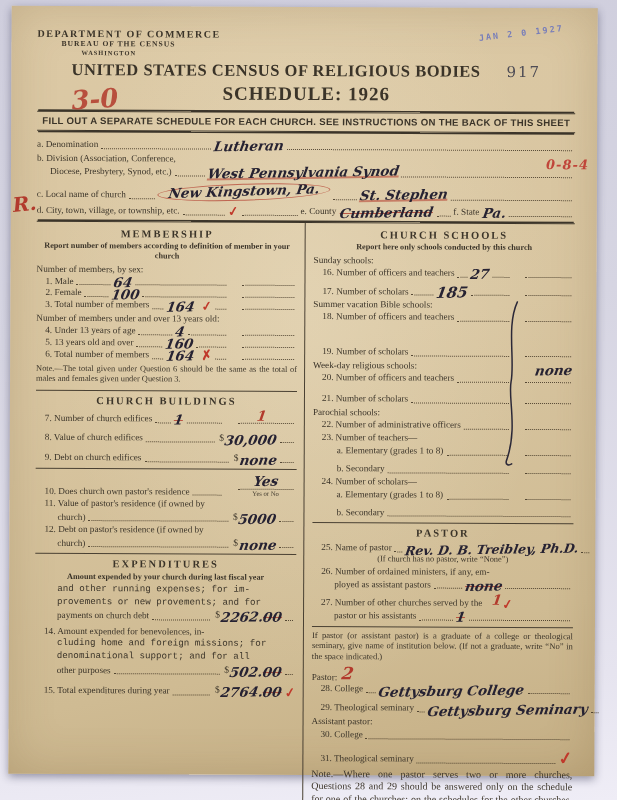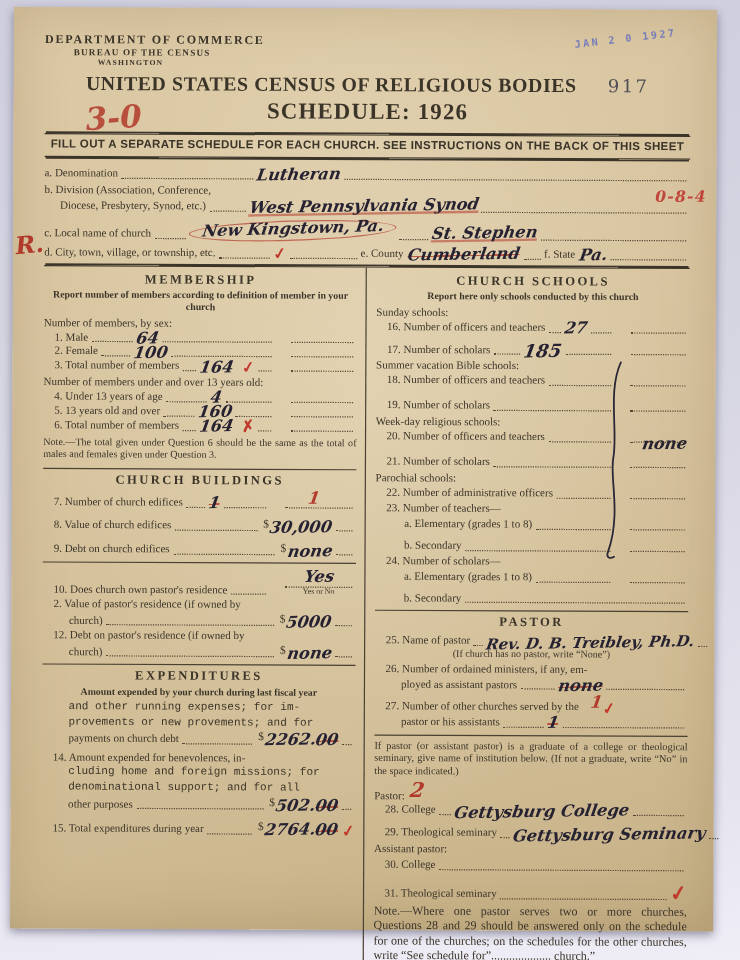--- a/index.html
+++ b/index.html
@@ -242,21 +242,21 @@
             <span class="lead" style="max-width:30px"></span>
             <span class="gap"></span>
             <span style="display:flex;flex-direction:column;align-items:center">
               <span class="hw">Yes</span>
               <span class="lead leadf" style="width:56px;margin-top:1px"></span>
               <span class="yesno">Yes or No</span>
             </span>
           </div>
 
           <div class="q q2">
-            <span class="lbl">2. Value of pastor's residence (if owned by</span>
+            <span class="lbl">11. Value of pastor's residence (if owned by</span>
           </div>
           <div class="q q2 controw">
             <span class="lbl">church)</span>
             <span class="lead"></span>
             <span class="dollar">$</span>
             <span class="hw">5000</span>
             <span class="lead leadf" style="width:14px"></span>
           </div>
 
           <div class="q q2">
@@ -342,21 +342,21 @@
 
           <div class="grp">Summer vacation Bible schools:</div>
 
           <div class="q">
             <span class="lbl">18. Number of officers and teachers</span>
             <span class="lead"></span>
             <span class="gap"></span>
             <span class="lead leadf" style="width:46px"></span>
           </div>
 
-          <div class="q" style="margin-top:10px">
+          <div class="q" style="margin-top:24px">
             <span class="lbl">19. Number of scholars</span>
             <span class="lead"></span>
             <span class="gap"></span>
             <span class="lead leadf" style="width:46px"></span>
           </div>
 
           <div class="grp">Week-day religious schools:</div>
 
           <div class="q">
             <span class="lbl">20. Number of officers and teachers</span>

